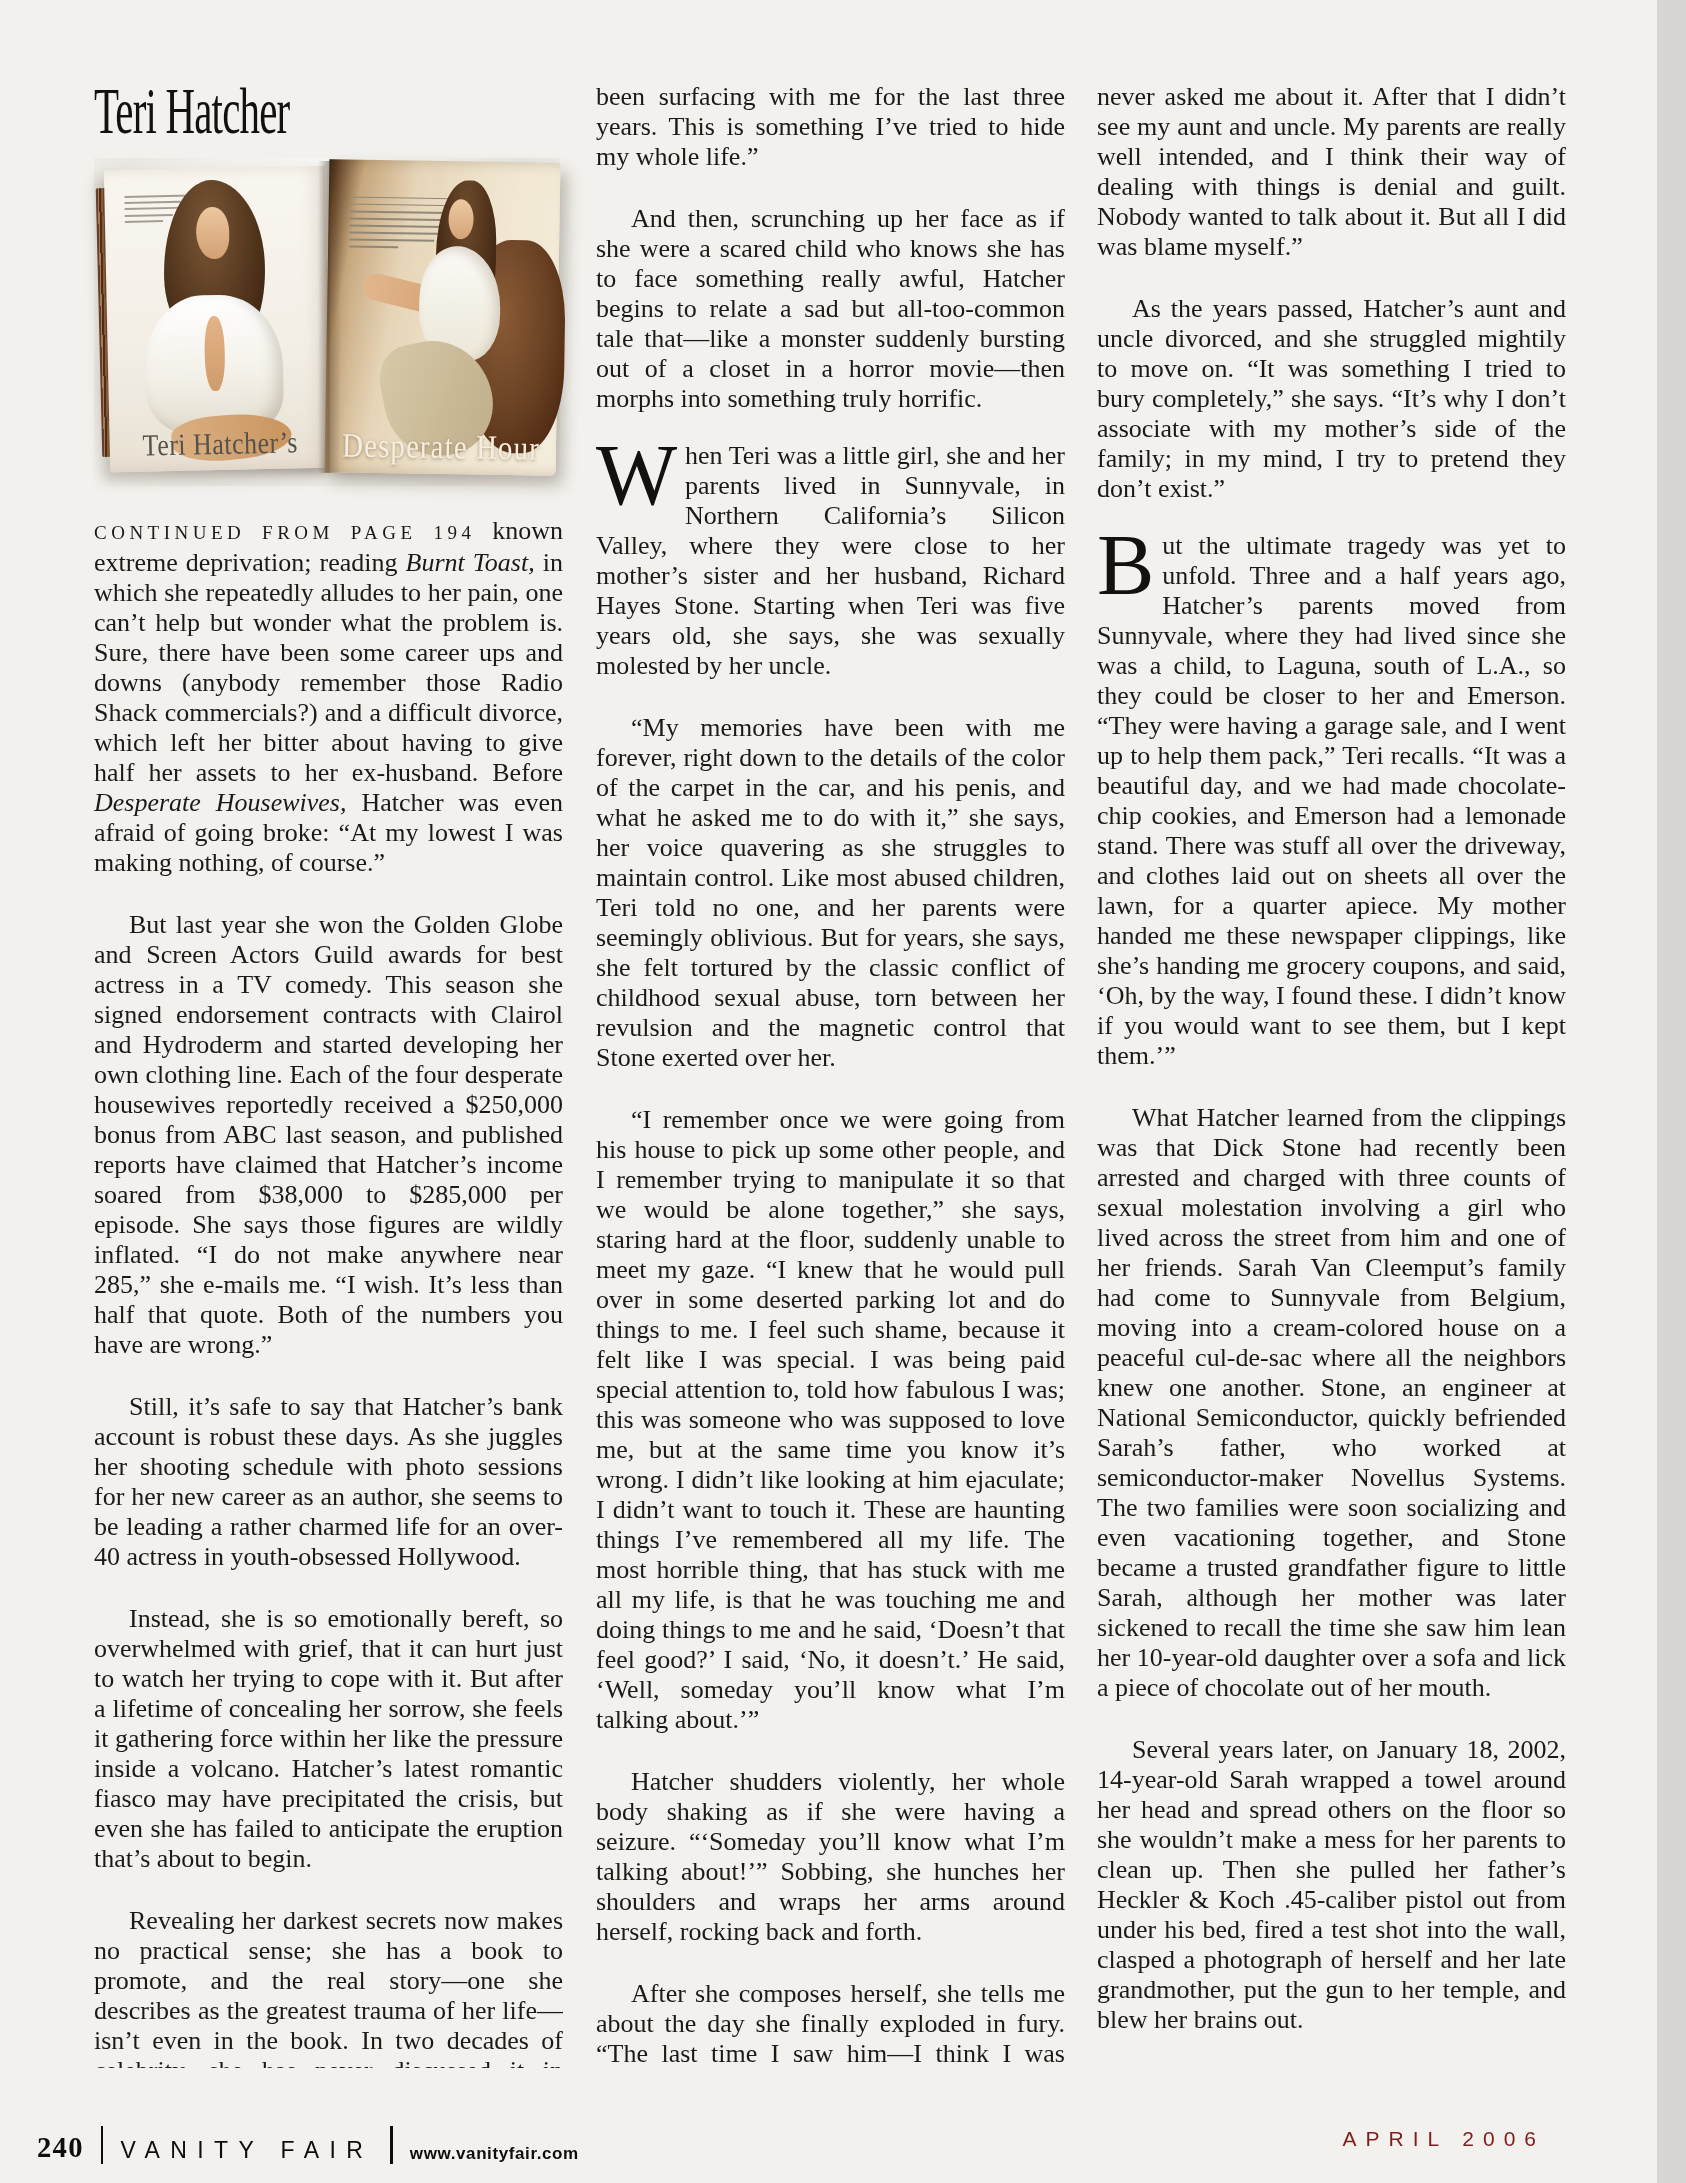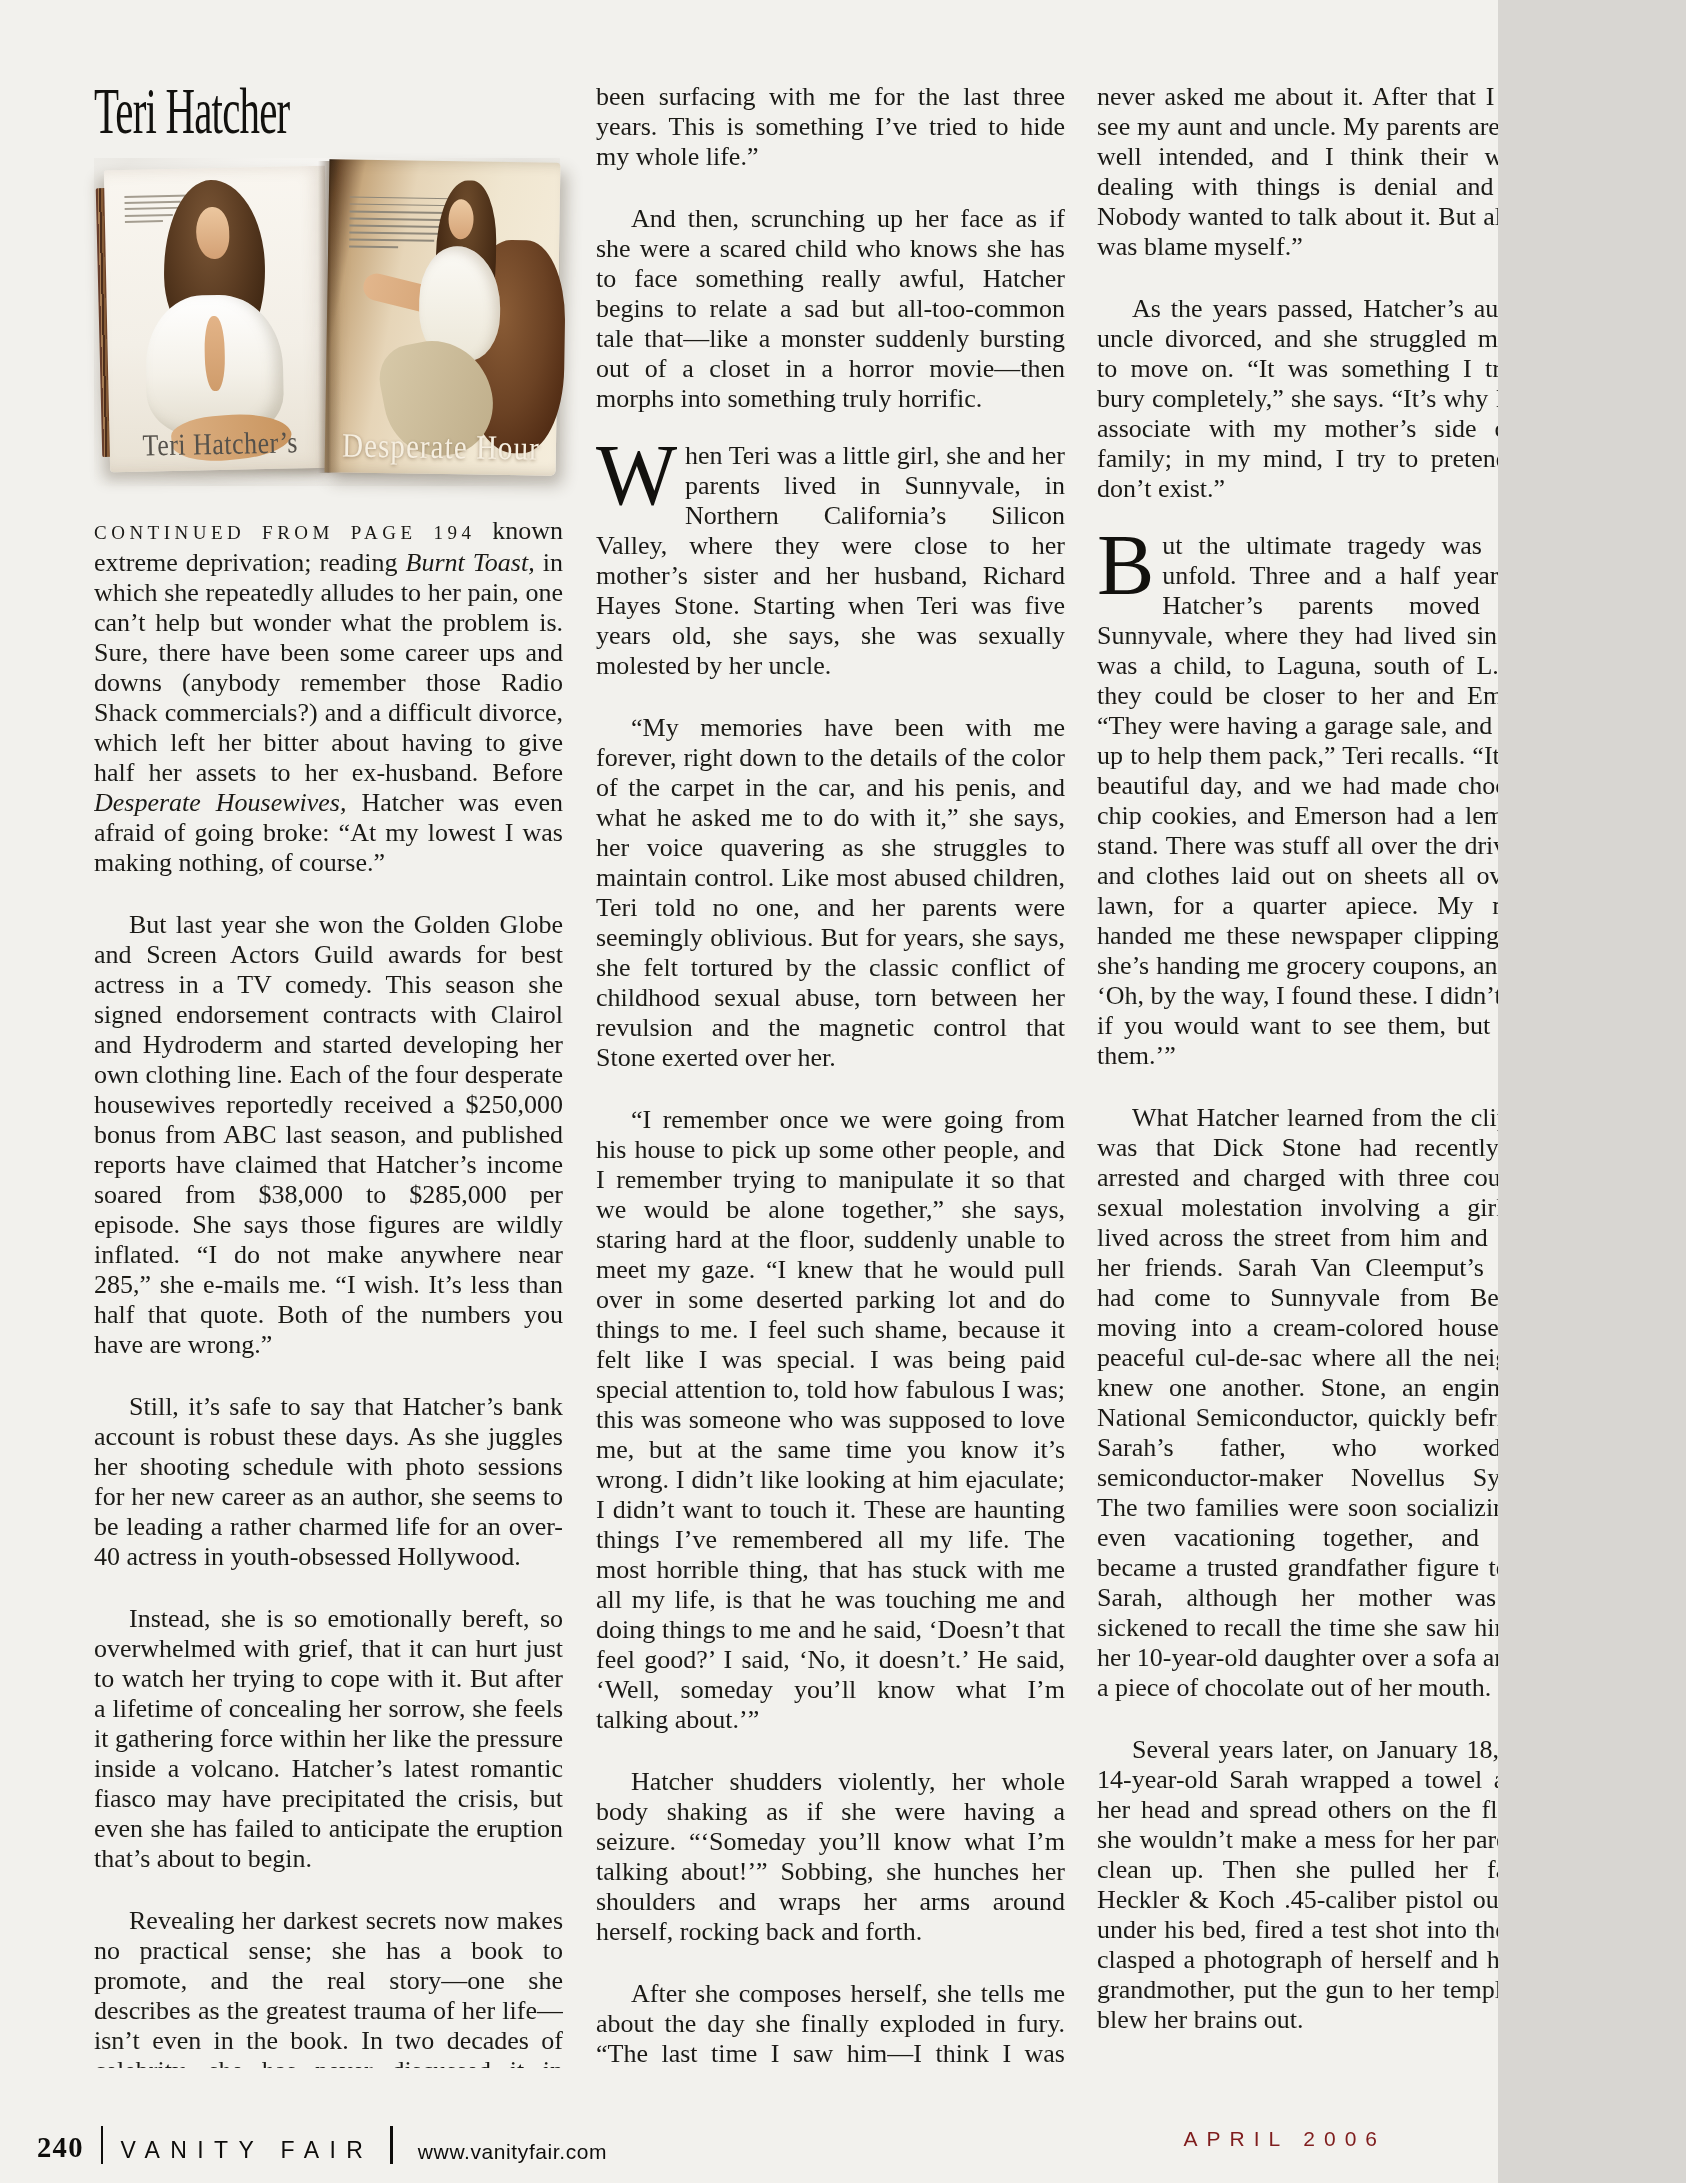--- a/index.html
+++ b/index.html
@@ -1,18 +1,18 @@
 <!DOCTYPE html>
 <html lang="en" style="font-size:10.4px"><head>
 <meta charset="utf-8">
 <style>
   html,body{margin:0;padding:0;background:#d8d6d2;}
   .sheet{
     position:relative;
-    width:1498px;height:2183px;
+    width:1657px;height:2183px;
     background:var(--paper,#f2f1ed);
     font-family:"Liberation Serif",serif;
     color:var(--ink,#1b1a16);
     overflow:hidden;
   }
   
   .headline{
     position:absolute;left:94px;top:73px;margin:0;
     font-size:66px;font-weight:400;letter-spacing:-1.3px;
     transform:scaleX(.62);transform-origin:left top;
@@ -100,21 +100,21 @@
   }
   
   .footer-left{
     position:absolute;left:37px;top:2117px;height:47px;
     display:flex;align-items:flex-end;
     font-family:"Liberation Sans",sans-serif;color:#0e0d0b;
   }
   .footer-page-num{font-family:"Liberation Serif",serif;font-weight:700;font-size:28.6px;letter-spacing:1.3px;}
   .vbar{width:2.6px;height:38px;background:#0e0d0b;margin:0 17px;}
   .footer-mag{font-size:23px;letter-spacing:10.4px;}
-  .footer-web{font-weight:400;font-size:21px;letter-spacing:0.6px;margin-left:8px;}
+  .footer-web{font-weight:700;font-size:17px;letter-spacing:0.6px;}
   .footer-right{
     position:absolute;right:112px;top:2127px;margin:0;
     font-family:"Liberation Sans",sans-serif;
     font-size:21px;letter-spacing:9px;color:#7f1d1d;white-space:nowrap;
   }
 </style>
 </head>
 <body>
 
 <div class="sheet" style="--paper: #f2f1ed; --ink: #1b1a16;">

